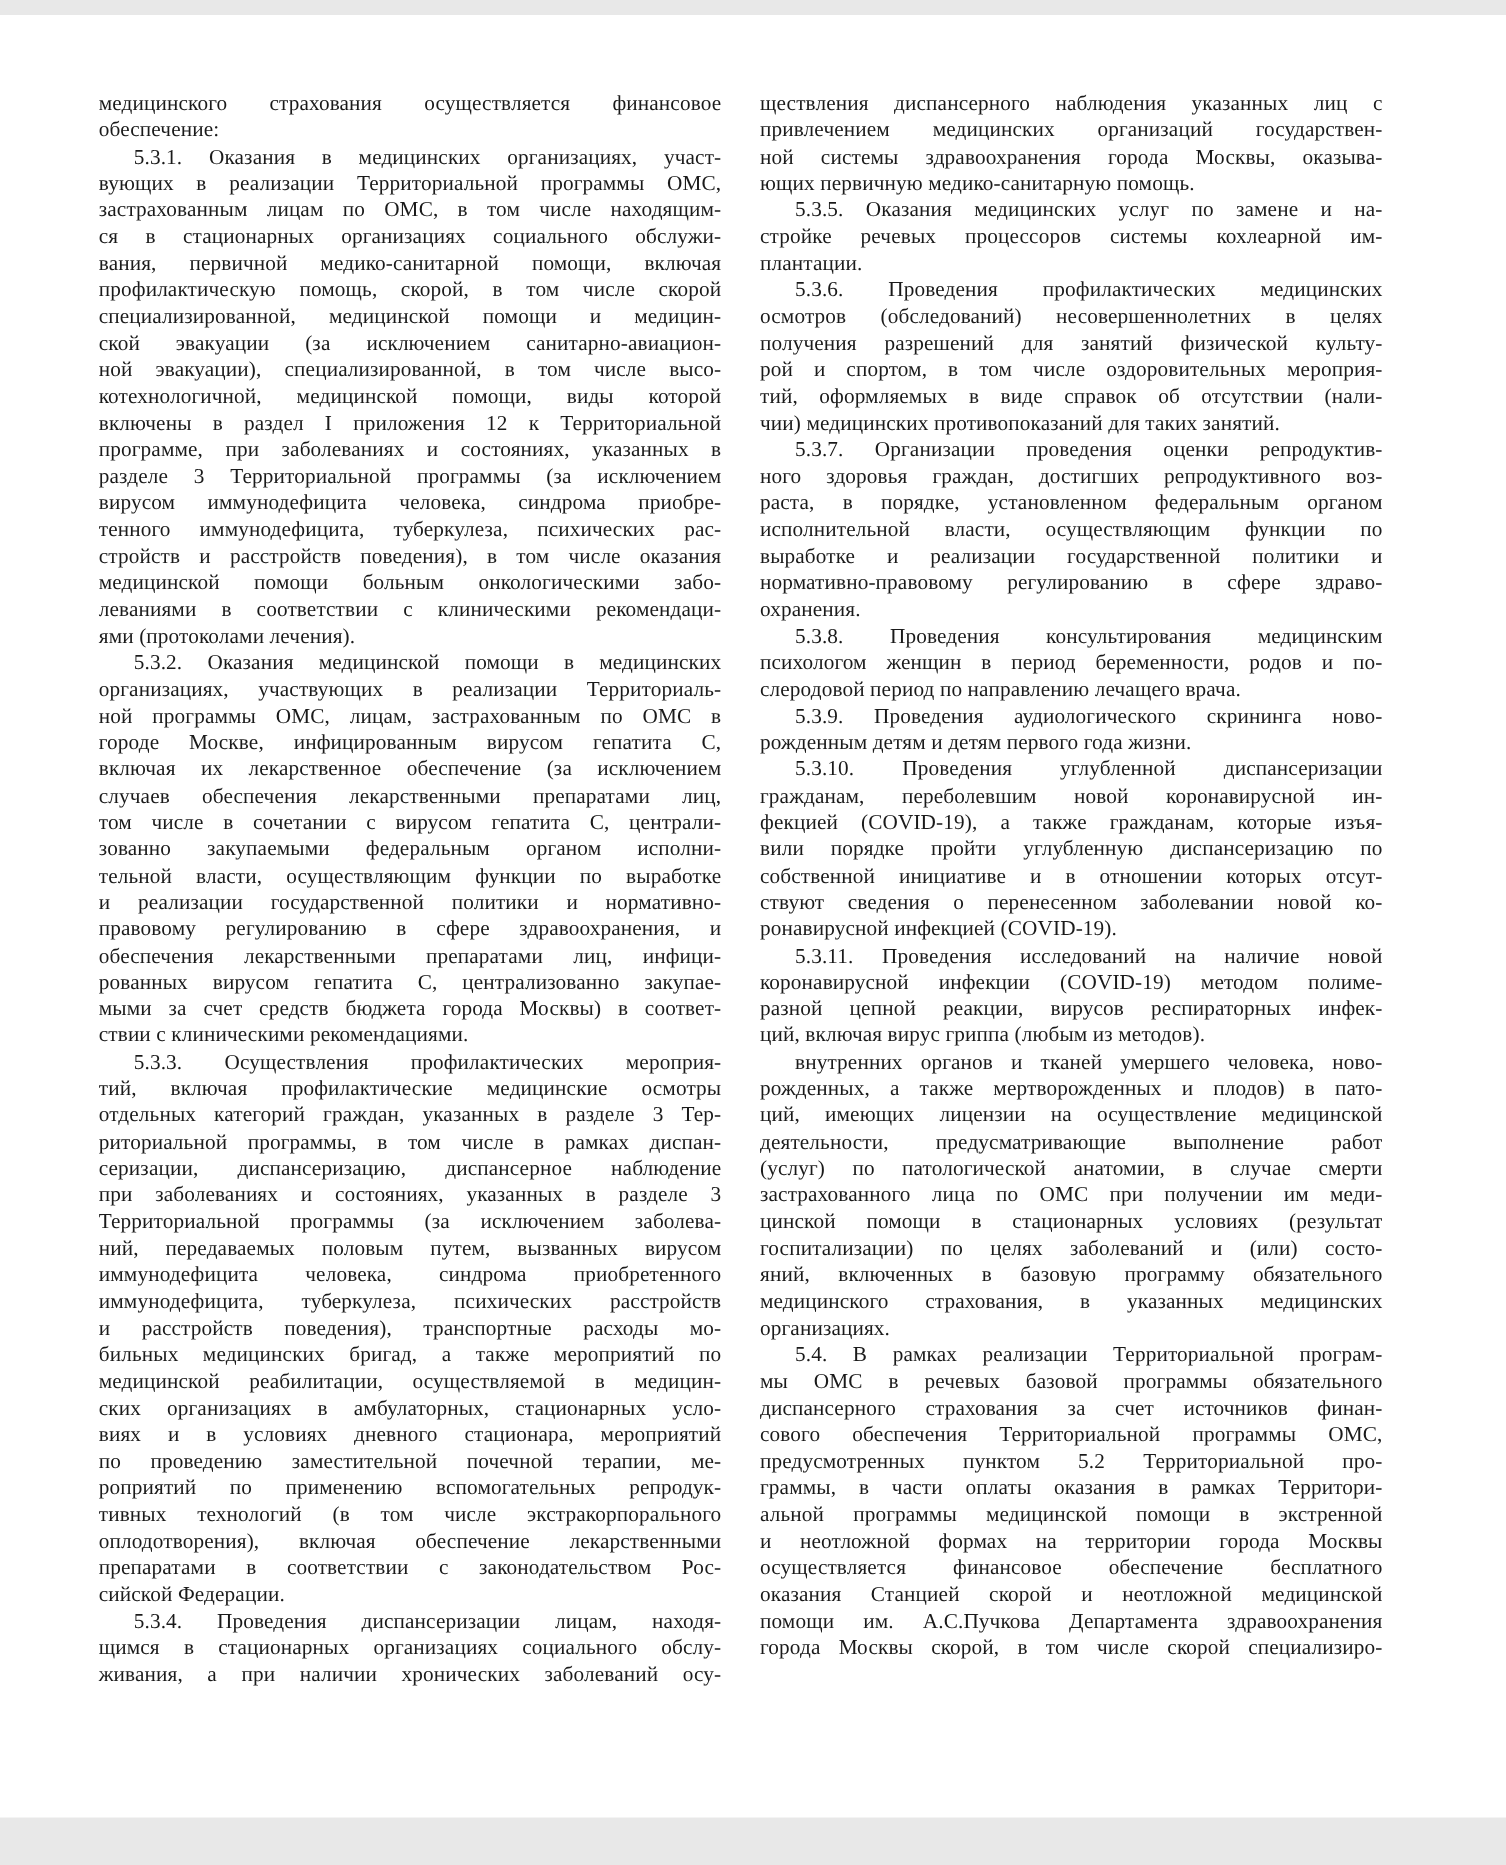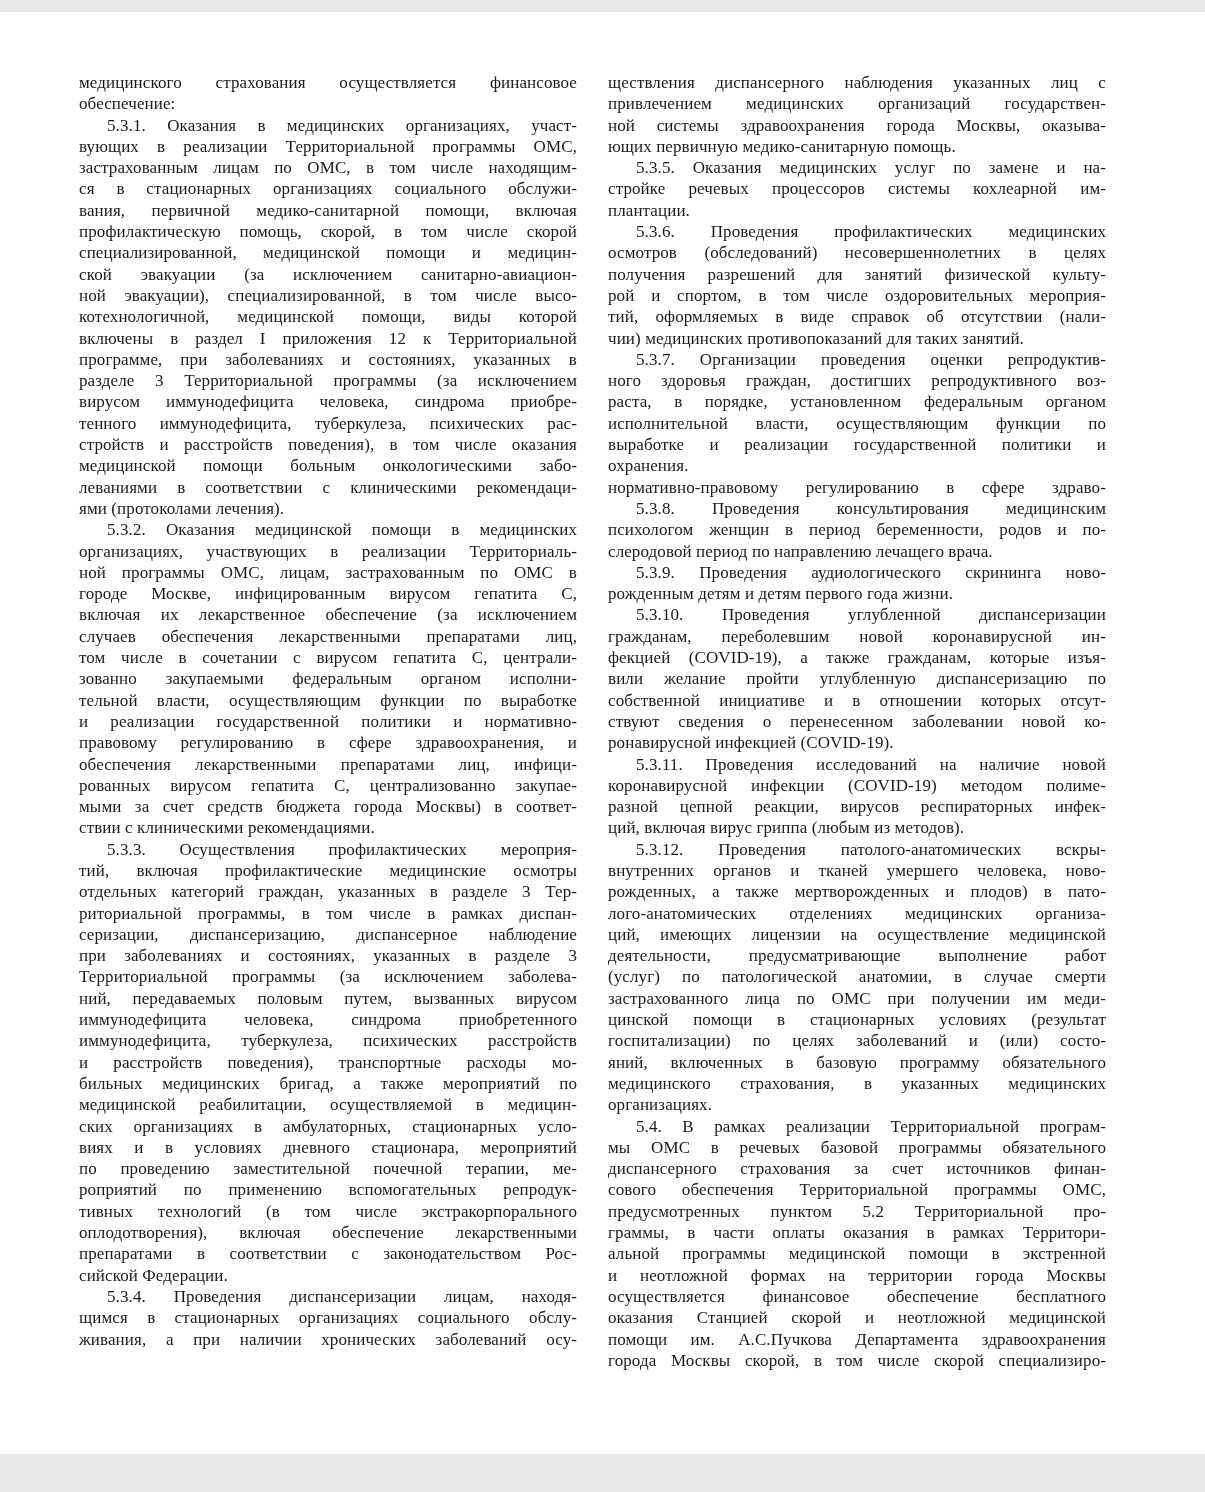--- a/index.html
+++ b/index.html
@@ -143,52 +143,50 @@
           <div class="line">рой и спортом, в том числе оздоровительных мероприя-</div>
           <div class="line">тий, оформляемых в виде справок об отсутствии (нали-</div>
           <div class="line end">чии) медицинских противопоказаний для таких занятий.</div>
         </div>
         <div class="para indent">
           <div class="line">5.3.7. Организации проведения оценки репродуктив-</div>
           <div class="line">ного здоровья граждан, достигших репродуктивного воз-</div>
           <div class="line">раста, в порядке, установленном федеральным органом</div>
           <div class="line">исполнительной власти, осуществляющим функции по</div>
           <div class="line">выработке и реализации государственной политики и</div>
+          <div class="line">нормативно-правовому регулированию в сфере здраво-</div>
           <div class="line end">охранения.</div>
-          <div class="line">нормативно-правовому регулированию в сфере здраво-</div>
         </div>
         <div class="para indent">
           <div class="line">5.3.8. Проведения консультирования медицинским</div>
           <div class="line">психологом женщин в период беременности, родов и по-</div>
           <div class="line end">слеродовой период по направлению лечащего врача.</div>
         </div>
         <div class="para indent">
           <div class="line">5.3.9. Проведения аудиологического скрининга ново-</div>
           <div class="line end">рожденным детям и детям первого года жизни.</div>
         </div>
         <div class="para indent">
           <div class="line">5.3.10. Проведения углубленной диспансеризации</div>
           <div class="line">гражданам, переболевшим новой коронавирусной ин-</div>
           <div class="line">фекцией (COVID-19), а также гражданам, которые изъя-</div>
-          <div class="line">вили желание пройти углубленную диспансеризацию по</div>
+          <div class="line">вили порядке пройти углубленную диспансеризацию по</div>
           <div class="line">собственной инициативе и в отношении которых отсут-</div>
           <div class="line">ствуют сведения о перенесенном заболевании новой ко-</div>
           <div class="line end">ронавирусной инфекцией (COVID-19).</div>
         </div>
         <div class="para indent">
           <div class="line">5.3.11. Проведения исследований на наличие новой</div>
           <div class="line">коронавирусной инфекции (COVID-19) методом полиме-</div>
           <div class="line">разной цепной реакции, вирусов респираторных инфек-</div>
           <div class="line end">ций, включая вирус гриппа (любым из методов).</div>
         </div>
         <div class="para indent">
-          <div class="line">5.3.12. Проведения патолого-анатомических вскры-</div>
           <div class="line">внутренних органов и тканей умершего человека, ново-</div>
           <div class="line">рожденных, а также мертворожденных и плодов) в пато-</div>
-          <div class="line">лого-анатомических отделениях медицинских организа-</div>
           <div class="line">ций, имеющих лицензии на осуществление медицинской</div>
           <div class="line">деятельности, предусматривающие выполнение работ</div>
           <div class="line">(услуг) по патологической анатомии, в случае смерти</div>
           <div class="line">застрахованного лица по ОМС при получении им меди-</div>
           <div class="line">цинской помощи в стационарных условиях (результат</div>
           <div class="line">госпитализации) по целях заболеваний и (или) состо-</div>
           <div class="line">яний, включенных в базовую программу обязательного</div>
           <div class="line">медицинского страхования, в указанных медицинских</div>
           <div class="line end">организациях.</div>
         </div>

